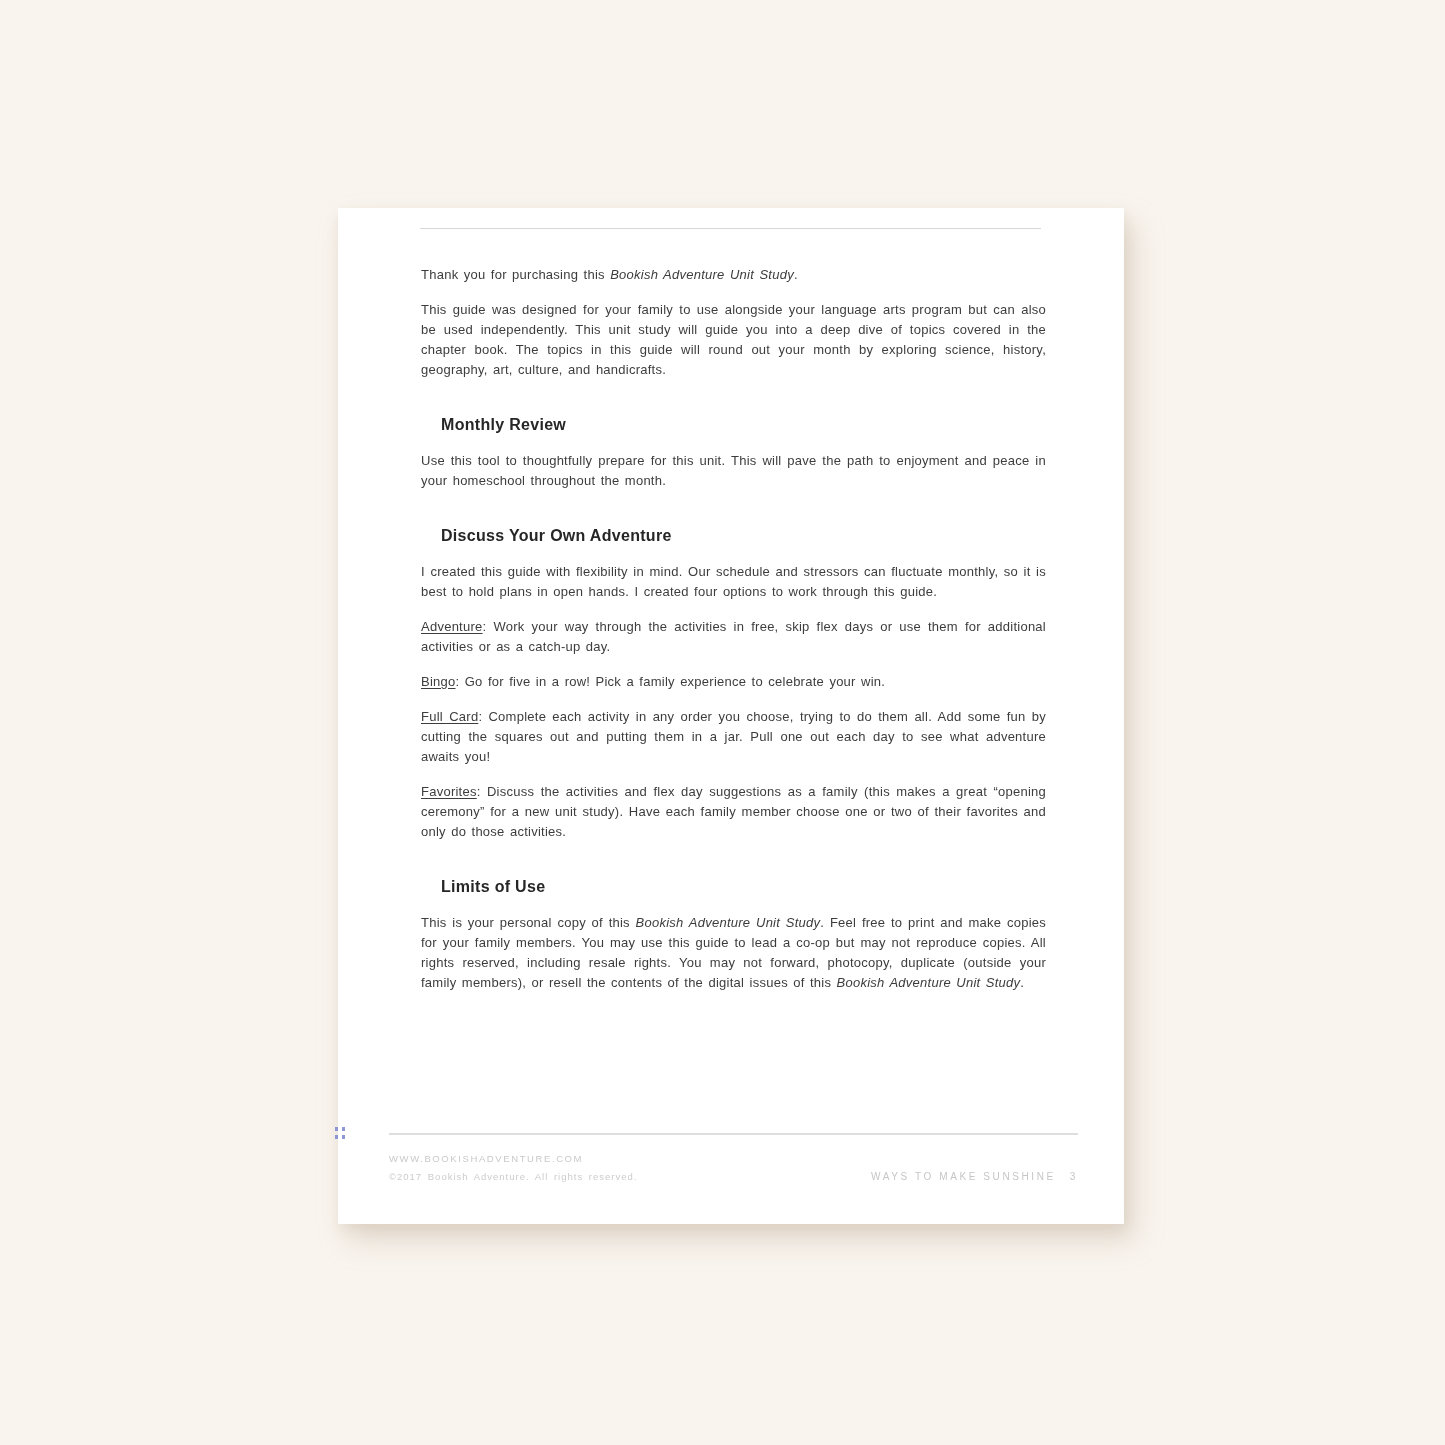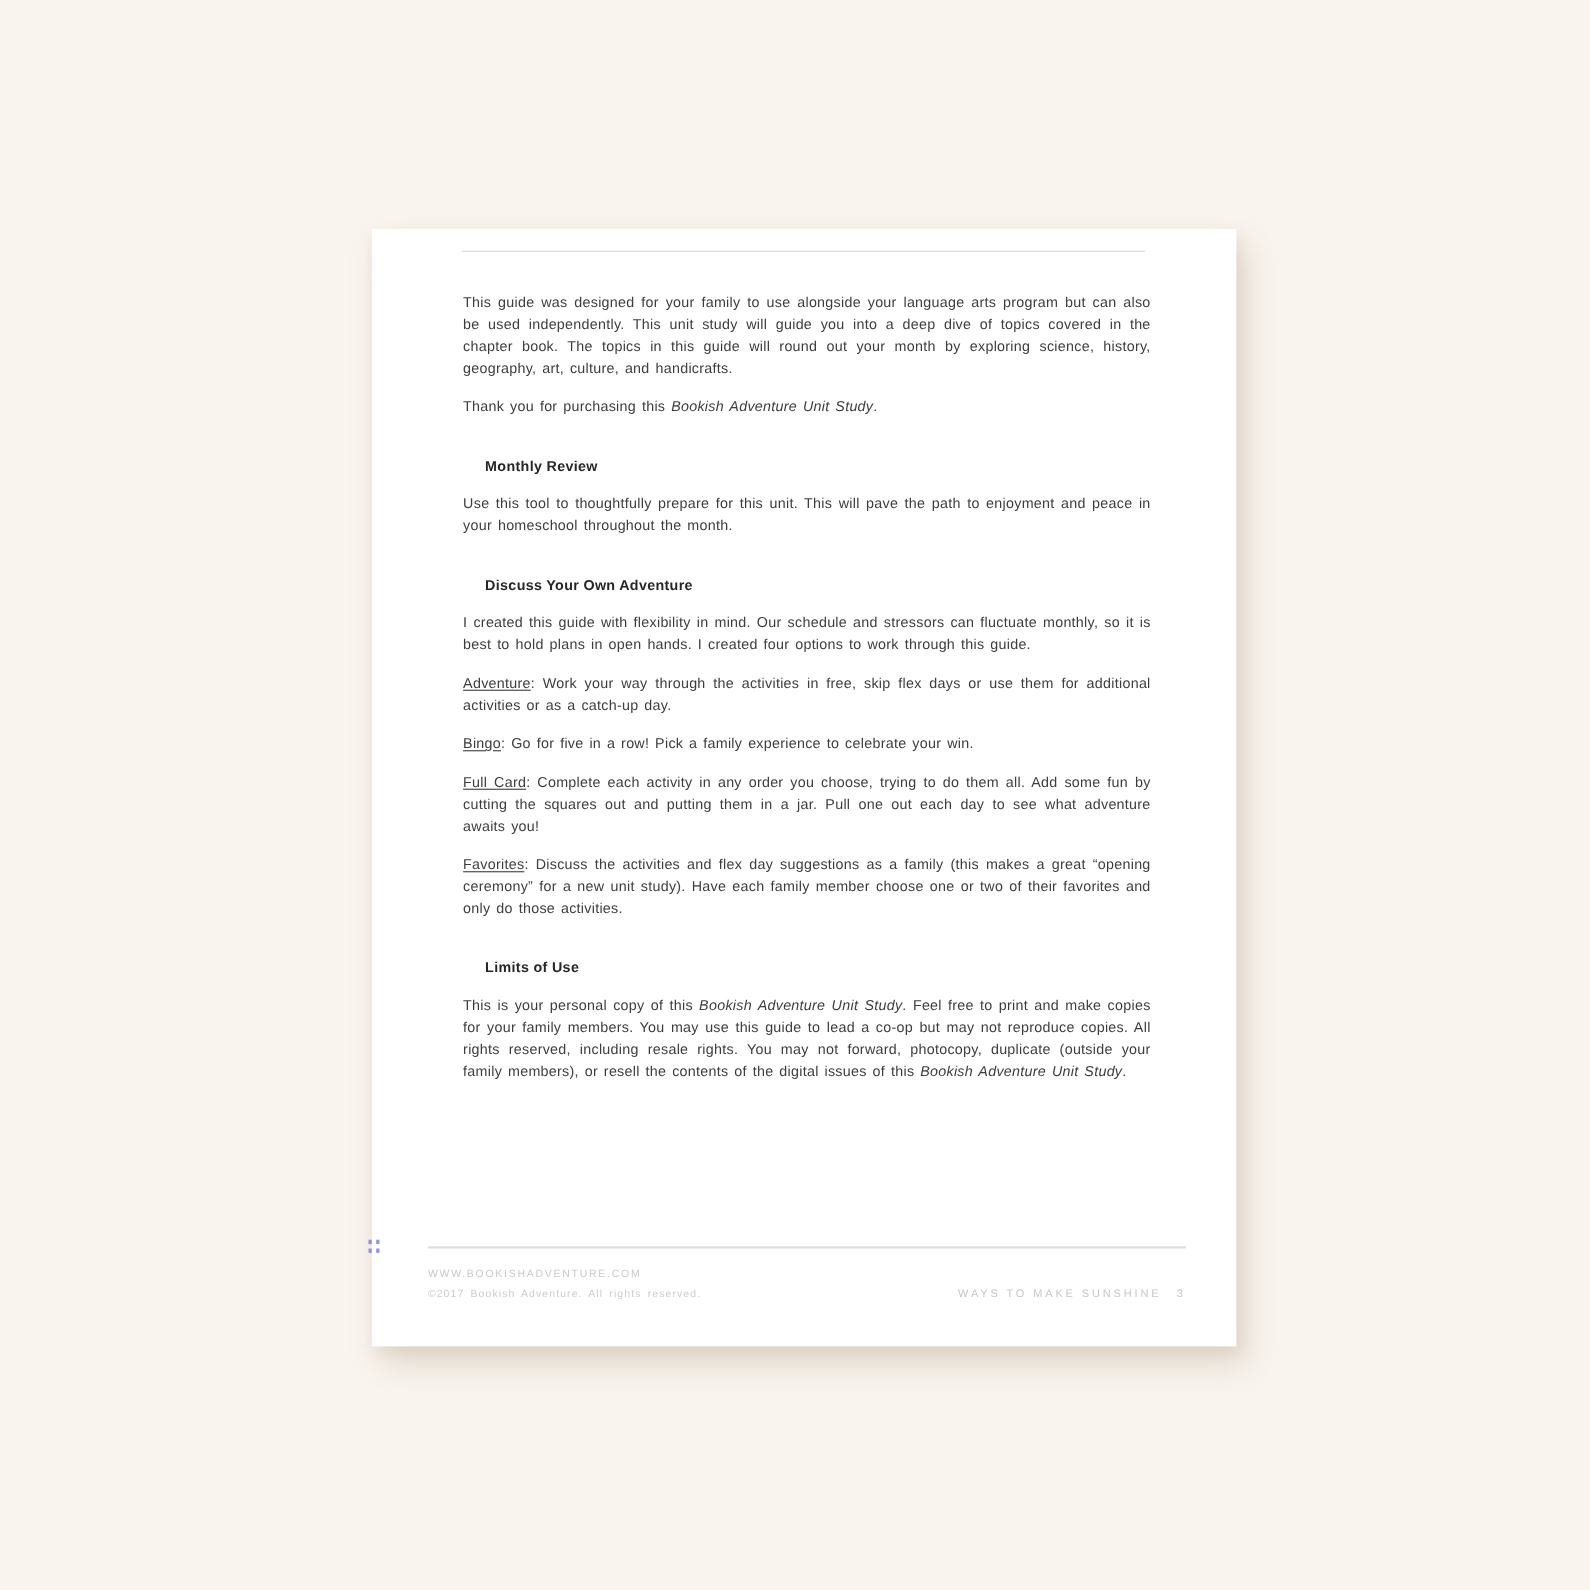--- a/index.html
+++ b/index.html
@@ -54,21 +54,21 @@
     font-size: 13px;
     line-height: 20px;
     letter-spacing: 0.25px;
     word-spacing: 1.5px;
     color: #3d3d3d;
     text-align: justify;
     margin-bottom: 15px;
   }
 
   .content h3 {
-    font-size: 13px;
+    font-size: 16px;
     font-weight: 700;
     letter-spacing: 0.3px;
     color: #262626;
     margin-top: 36px;
     margin-bottom: 17px;
     padding-left: 20px;
   }
 
   .content em {
     font-style: italic;
@@ -149,23 +149,23 @@
 
 <div class="canvas">
 
   <div class="page">
 
 
     <div class="title-rule"></div>
 
     <div class="content">
 
+      <p><span>Thank you for purchasing this </span><em>Bookish Adventure Unit Study</em><span>.</span></p>
+
       <p>This guide was designed for your family to use alongside your language arts program but can also be used independently. This unit study will guide you into a deep dive of topics covered in the chapter book. The topics in this guide will round out your month by exploring science, history, geography, art, culture, and handicrafts.</p>
-
-      <p><span>Thank you for purchasing this </span><em>Bookish Adventure Unit Study</em><span>.</span></p>
 
       <h3>Monthly Review</h3>
 
       <p>Use this tool to thoughtfully prepare for this unit. This will pave the path to enjoyment and peace in your homeschool throughout the month.</p>
 
       <h3>Discuss Your Own Adventure</h3>
 
       <p>I created this guide with flexibility in mind. Our schedule and stressors can fluctuate monthly, so it is best to hold plans in open hands. I created four options to work through this guide.</p>
 
       <p><span class="term">Adventure</span><span>: </span><span>Work your way through the activities in free, skip flex days or use them for additional activities or as a catch-up day.</span></p>

